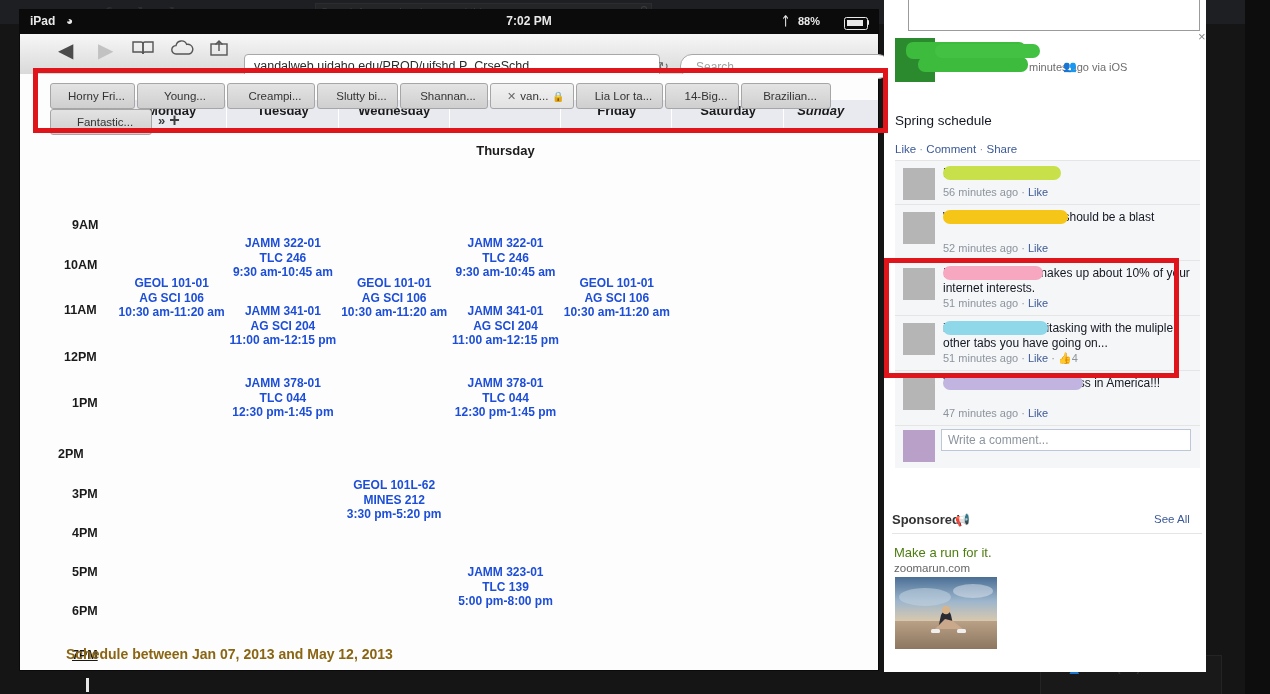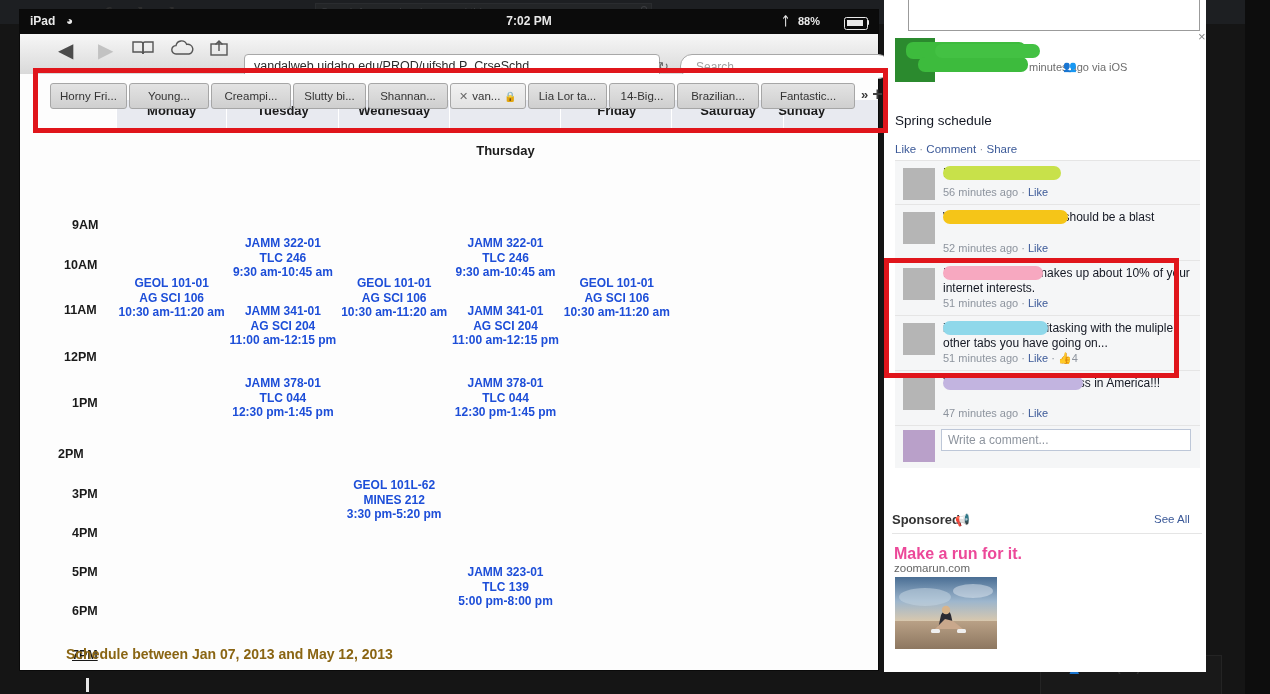--- a/index.html
+++ b/index.html
@@ -51,21 +51,21 @@
   #url-text{left:234px;top:49px;font-size:12.5px;color:#2b2b2b;}
   #url-reload{left:638px;top:49px;font-size:13px;color:#666;}
   #search-field{left:660px;top:44px;width:208px;height:23px;background:#fff;border:1px solid #a8a8a8;border-radius:12px;}
   #search-ph{left:676px;top:50px;font-size:12px;color:#a2a2a2;}
 
   
   #tabbar{left:30px;top:73px;width:845px;height:26px;}
   .tab{height:24px;background:linear-gradient(#e3e3e3,#cfcfcf);
        border:1px solid #a6a6a6;border-radius:3px;margin-right:2px;
        font-size:11.5px;color:#343434;display:flex;align-items:center;
-       justify-content:center;white-space:nowrap;overflow:hidden;float:left;}
+       justify-content:center;white-space:nowrap;overflow:hidden;float:left;padding-left:8px;}
   .tab.active{background:linear-gradient(#f2f2f2,#e2e2e2);}
   .tab .tab-x{font-size:11px;color:#6a6a6a;margin-right:4px;}
   .tab .tab-lock{font-size:10px;color:#4d4d4d;margin-left:4px;}
   #tab-more{float:left;font-size:13px;color:#3a3a3a;line-height:24px;margin:0 4px;font-weight:bold;}
   #tab-plus{float:left;font-size:18px;color:#3f3f3f;line-height:22px;font-weight:bold;}
 
   
   #page{left:0;top:64px;width:858px;height:596px;background:#fdfdfd;overflow:hidden;}
   #grid{left:30px;top:26px;width:845px;height:520px;}
   .day-col{position:absolute;top:0;height:520px;background:#e8eaf0;border-right:1px solid #fff;}
@@ -109,21 +109,21 @@
   #cmt-box{left:895px;top:425px;width:305px;height:42px;background:#f5f6f7;border-top:1px solid #e5e5e5;}
   #cmt-box-av{left:903px;top:430px;width:32px;height:32px;background:#b9a0c9;}
   #cmt-input{left:941px;top:429px;width:248px;height:20px;background:#fff;border:1px solid #bdc7d8;}
   #cmt-input span{font-size:12px;color:#8d949e;padding-left:6px;line-height:20px;display:block;}
 
   #sponsor-sec{left:892px;top:505px;width:310px;height:150px;}
   #sponsor-title{left:0;top:7px;font-size:13px;font-weight:bold;color:#333;}
   #sponsor-ico{left:63px;top:8px;font-size:12px;color:#8d949e;}
   #sponsor-seeall{left:262px;top:8px;font-size:11.5px;color:#3b5998;}
   #sponsor-rule{left:0;top:28px;width:310px;height:1px;background:#e5e5e5;}
-  #ad-title{left:2px;top:40px;font-size:16px;font-weight:bold;color:#ec4899;}
+  #ad-title{left:2px;top:40px;font-size:13px;font-weight:normal;color:#4d7c0f;}
   #ad-url{left:2px;top:57px;font-size:11.5px;color:#666;}
   #ad-img{left:3px;top:72px;width:102px;height:72px;overflow:hidden;}
   #ad-text{left:115px;top:71px;width:190px;font-size:12px;color:#333;line-height:15.5px;}
 </style>
 </head>
 <body>
 
 <div class="abs" id="fb-backdrop"></div>
 <div class="abs" id="fb-chrome-bar"></div>
 <div class="abs" id="fb-logo-back">facebook</div>
@@ -190,21 +190,21 @@
           <div class="day-col" style="left: 733.714px; width: 110.286px; height: 31px;"></div>
           <div class="day-col" style="left: 0px; width: 66px; height: 31px; background: rgb(253, 253, 253);"></div>
         </div>
       <div id="day-heads">
           <div class="day-head" style="left: 66px; width: 111.286px;">Monday</div>
           <div class="day-head" style="left: 177.286px; width: 111.286px;">Tuesday</div>
           <div class="day-head" style="left: 288.571px; width: 111.286px;">Wednesday</div>
           <div class="day-head" style="left: 399.857px; width: 111.286px; margin-top: 40px;">Thursday</div>
           <div class="day-head" style="left: 511.143px; width: 111.286px;">Friday</div>
           <div class="day-head" style="left: 622.429px; width: 111.286px;">Saturday</div>
-          <div class="day-head" style="left: 696px; width: 111.286px;">Sunday</div>
+          <div class="day-head" style="left: 715px; width: 111.286px; font-style: italic;">Sunday</div>
         </div>
       <div id="hour-labels">
           <div class="hour" style="top: 118px; left: 22px;">9AM</div>
           <div class="hour" style="top: 158px; left: 14px;">10AM</div>
           <div class="hour" style="top: 203px; left: 14px;">11AM</div>
           <div class="hour" style="top: 250px; left: 14px;">12PM</div>
           <div class="hour" style="top: 296px; left: 22px;">1PM</div>
           <div class="hour" style="top: 347px; left: 8px;">2PM</div>
           <div class="hour" style="top: 387px; left: 22px;">3PM</div>
           <div class="hour" style="top: 426px; left: 22px;">4PM</div>

